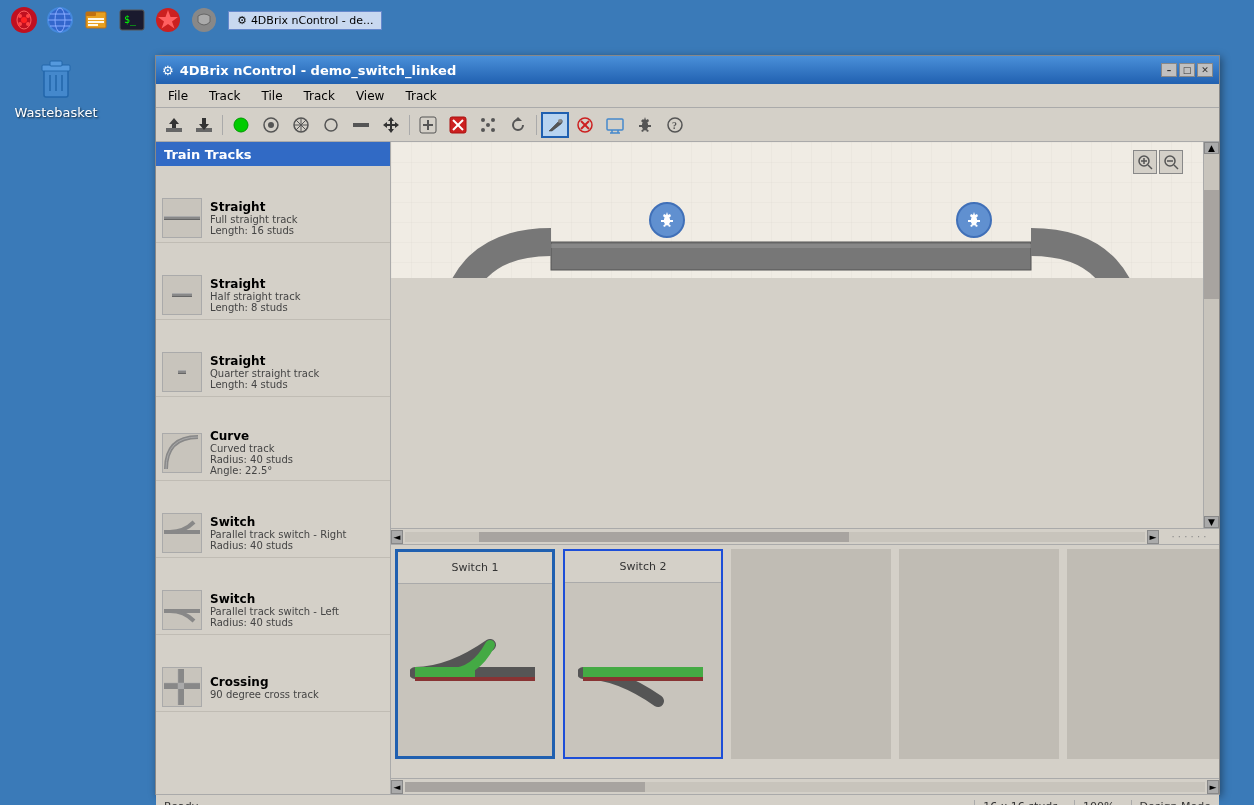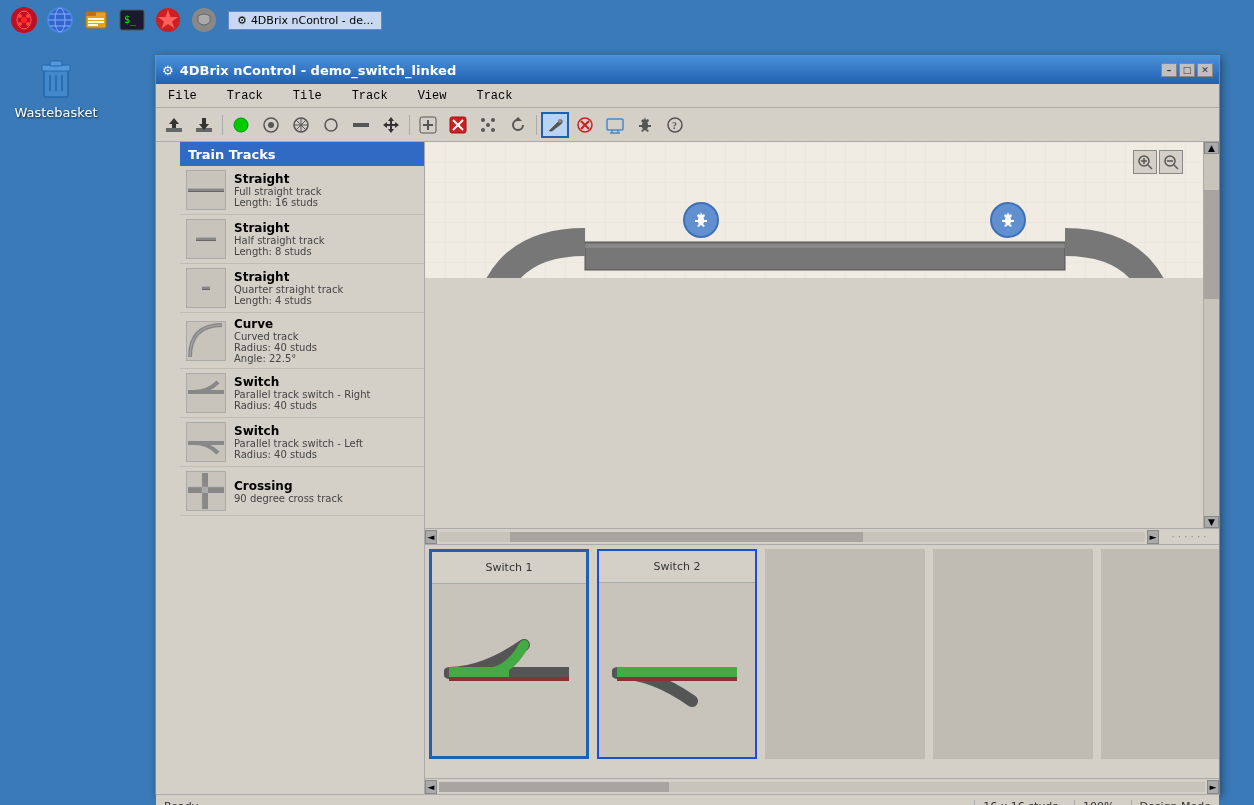--- a/index.html
+++ b/index.html
@@ -115,23 +115,22 @@
       color: #333;
     }
 
     
     .menu-bar {
       background: #d4d0c8;
       height: 24px;
       display: flex;
       align-items: center;
       padding: 0 4px;
-      gap: 14px;
+      gap: 5px;
       border-bottom: 1px solid #aaa;
-      font-family: Liberation Mono, monospace;
     }
     .menu-item {
       padding: 2px 8px;
       font-size: 12px;
       cursor: pointer;
       color: #000;
     }
 
     
     .toolbar {
@@ -166,27 +165,26 @@
     }
 
     
     .content-area {
       display: flex;
       height: calc(100% - 86px);
     }
 
     
     .left-panel {
-      width: 269px;
+      width: 235px;
       background: #d4d0c8;
       border-right: 1px solid #aaa;
       display: flex;
       flex-direction: column;
       overflow: hidden;
-      padding-left: 24px;
     }
     .panel-header {
       background: #316ac5;
       color: white;
       font-size: 13px;
       font-weight: bold;
       padding: 4px 8px;
       height: 24px;
       display: flex;
       align-items: center;
@@ -196,20 +194,21 @@
       overflow-y: auto;
       overflow-x: hidden;
     }
     .track-item {
       display: flex;
       align-items: center;
       padding: 4px 6px;
       border-bottom: 1px solid #c0bcb4;
       cursor: pointer;
       background: #d4d0c8;
+      margin-top: 28px;
     }
     .track-thumb {
       width: 40px;
       height: 40px;
       background: #c8c4bc;
       border: 1px solid #aaa;
       display: flex;
       align-items: center;
       justify-content: center;
       margin-right: 8px;

